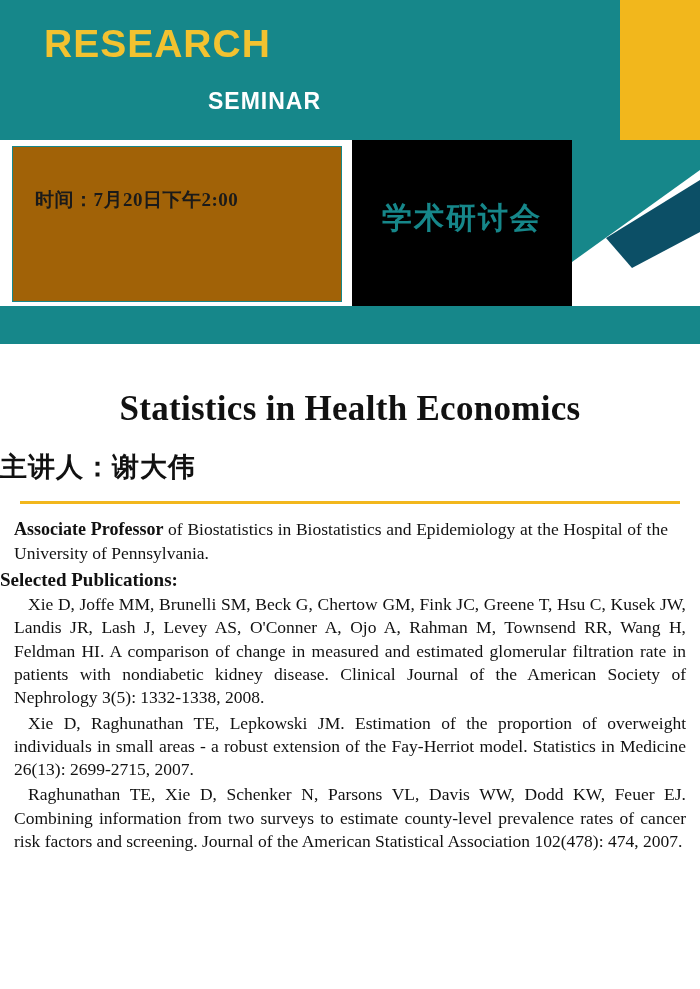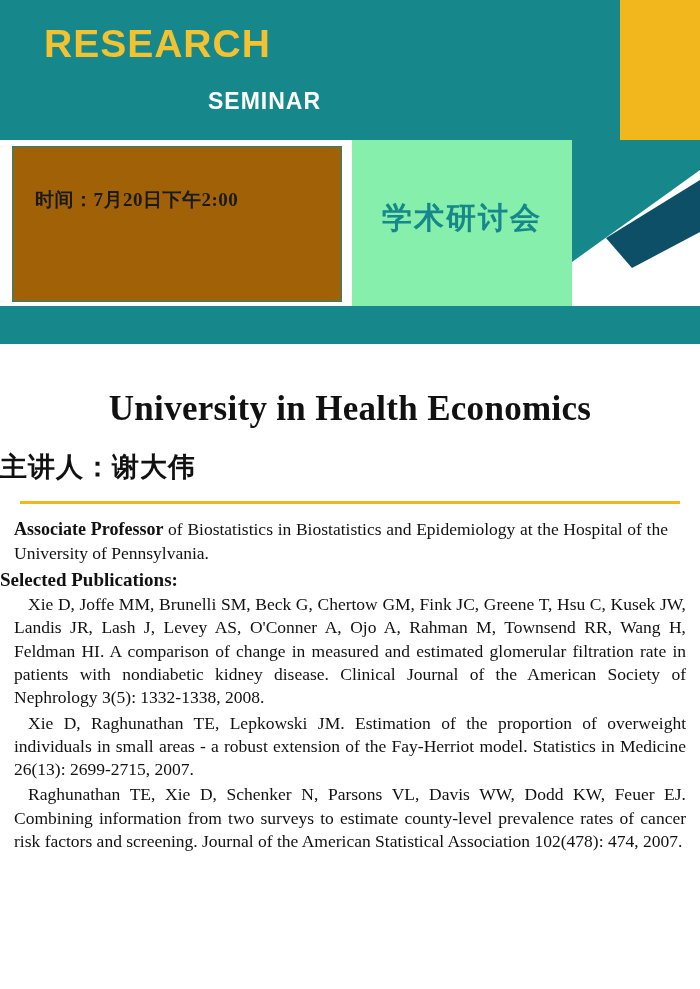--- a/index.html
+++ b/index.html
@@ -67,21 +67,21 @@
   }
   .info-line.one { position: absolute; left: 22px; top: 40px; }
   .info-line.two { position: absolute; left: 22px; top: 86px; }
 
   
   .yellow-mid {
     position: absolute;
     left: 352px; top: 140px;
     width: 220px;
     height: 166px;
-    background: #86efac;
+    background: #000000;
   }
   .yellow-mid-text {
     position: absolute;
     left: 0; top: 58px;
     width: 220px;
     text-align: center;
     font-family: "Liberation Serif", serif;
     font-weight: bold;
     font-size: 30px;
     color: #16878a;
@@ -222,21 +222,21 @@
   <div class="chevron-wrap">
     <div class="chev-white"></div>
     <div class="chev-teal"></div>
     <div class="chev-navy"></div>
   </div>
 
   <div class="teal-bottom"></div>
 </div>
 
 <div class="content">
-  <div class="talk-title">University in Health Economics</div>
+  <div class="talk-title">Statistics in Health Economics</div>
   <div class="speaker-line">主讲人：谢大伟</div>
   <div class="divider"></div>
 
   <div class="bio">
     <span class="lead">Associate Professor</span><span> of Biostatistics in Biostatistics and Epidemiology at the Hospital of the University of Pennsylvania.</span>
   </div>
 
   <div class="section-head">Selected Publications:</div>
 
   <div class="pub">Xie D, Joffe MM, Brunelli SM, Beck G, Chertow GM, Fink JC, Greene T, Hsu C, Kusek JW, Landis JR, Lash J, Levey AS, O'Conner A, Ojo A, Rahman M, Townsend RR, Wang H, Feldman HI. A comparison of change in measured and estimated glomerular filtration rate in patients with nondiabetic kidney disease. Clinical Journal of the American Society of Nephrology 3(5): 1332-1338, 2008.</div>

